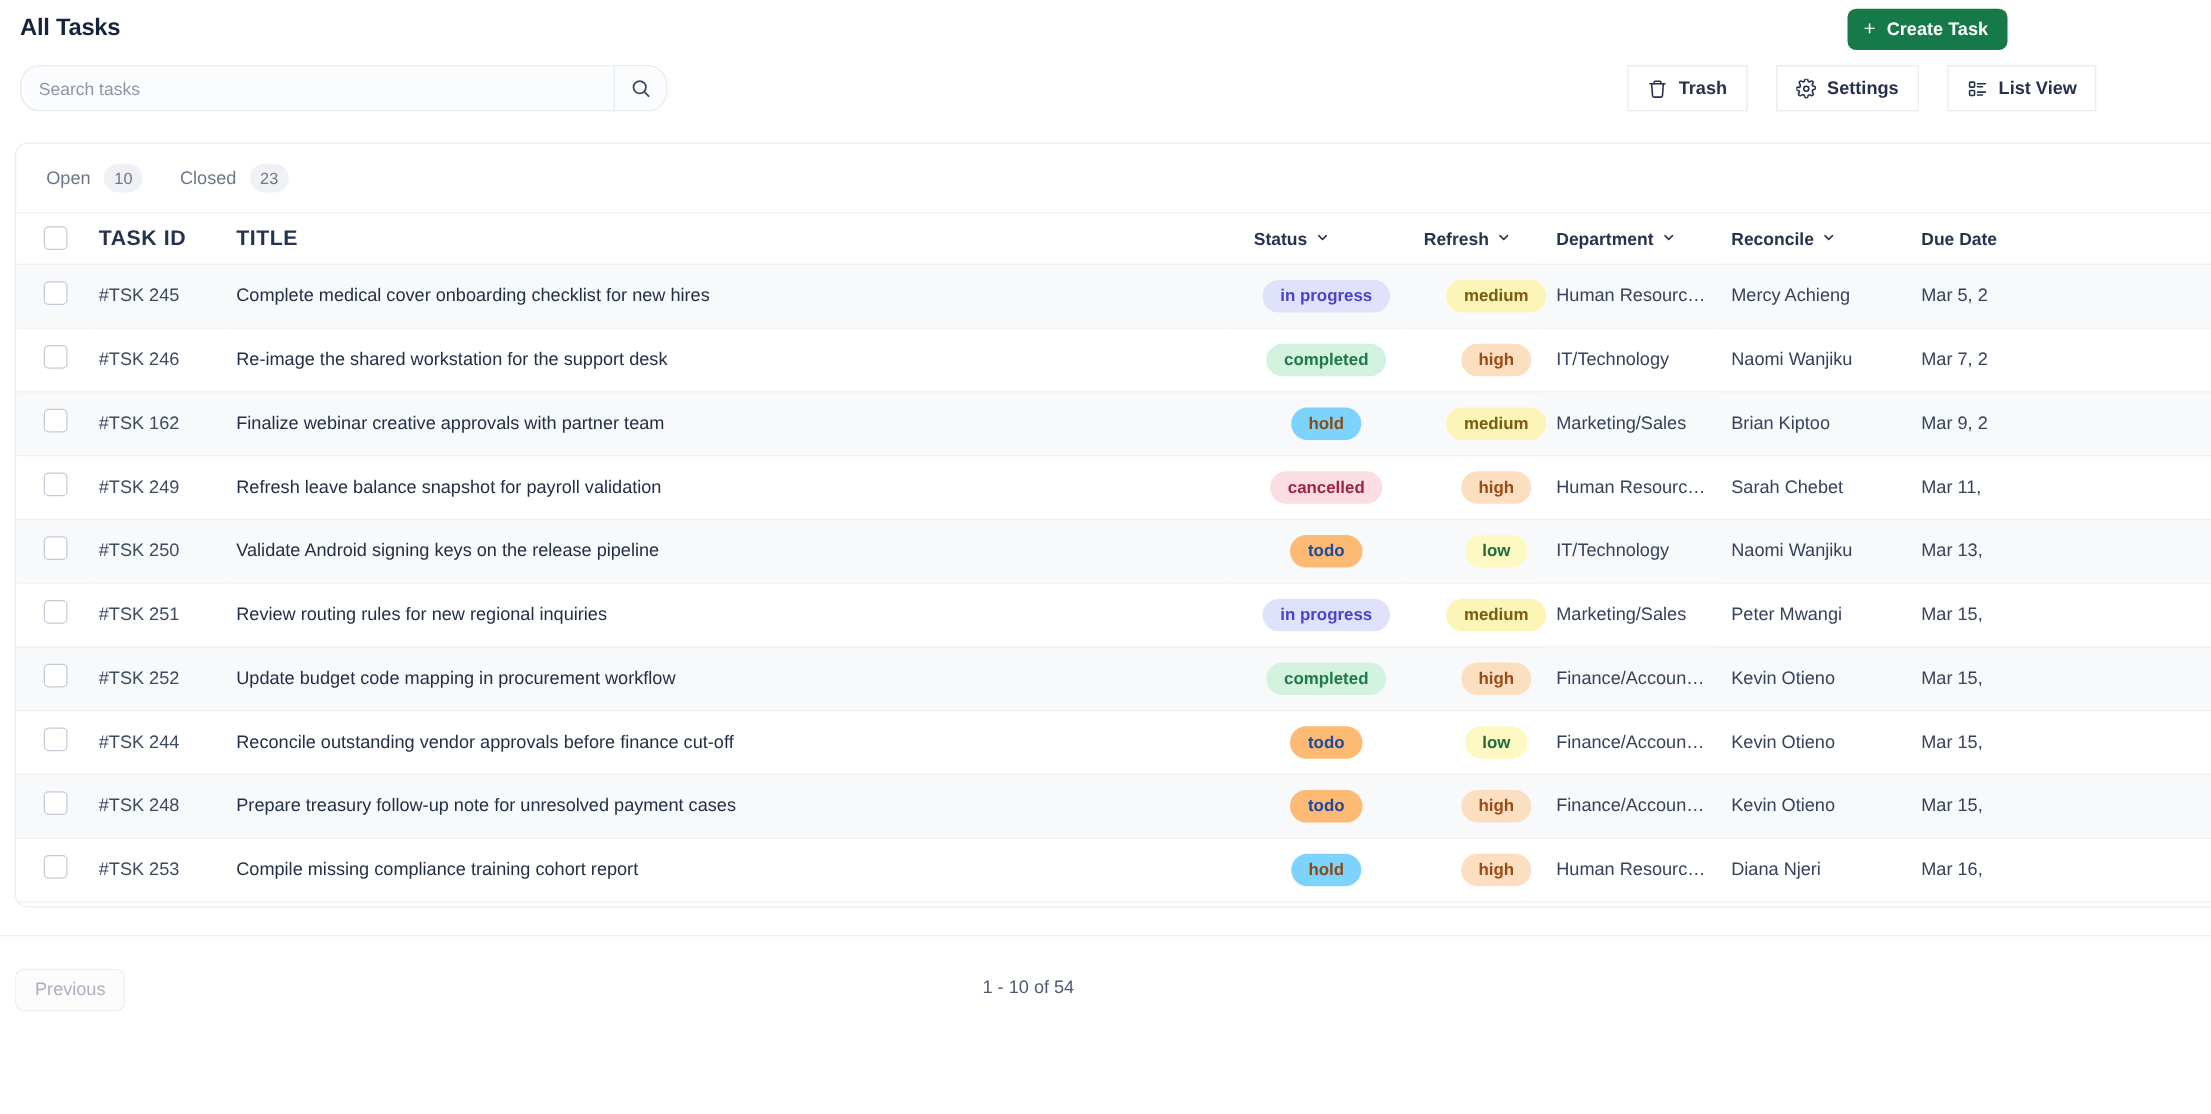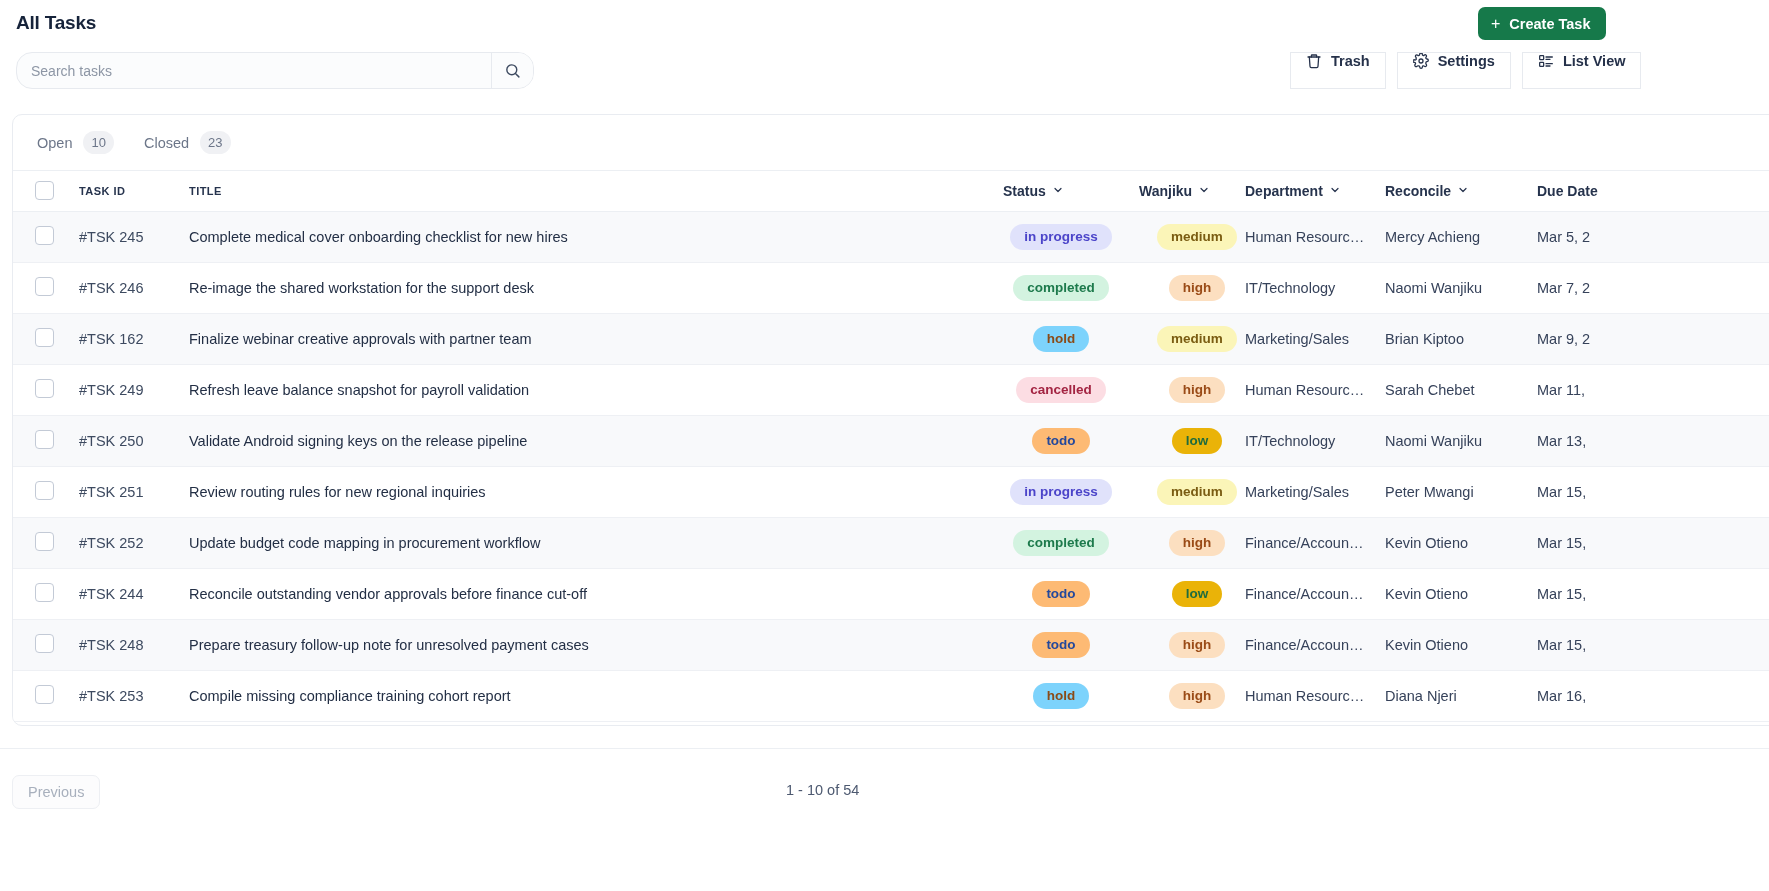--- a/index.html
+++ b/index.html
@@ -45,23 +45,23 @@
   .search-input::placeholder { color: #8d96a5; }
   .search-btn {
     width: 42px; border: none; border-left: 1px solid #e7eaef; background: #fbfcfd;
     display: flex; align-items: center; justify-content: center; cursor: pointer;
   }
 
   .toolbar { position: absolute; top: 0; left: 1290px; display: flex; gap: 11px; }
   .tool-btn {
     height: 37px; padding: 0 15px; background: #fff;
     border: 1px solid #e7eaef; border-radius: 0;
-    display: flex; align-items: flex-start; gap: 9px;
+    display: flex; align-items: center; gap: 9px;
     font-size: 14.5px; font-weight: 600; color: #25314a; font-family: inherit;
-    cursor: pointer; white-space: nowrap;
+    cursor: pointer; white-space: nowrap; margin-left: 12px;
   }
 
   
   .card {
     position: absolute; left: 12px; top: 114px; width: 1800px; height: 612px;
     border: 1px solid #e9ecf1; border-radius: 10px; background: #fff; overflow: hidden;
   }
   .tabs {
     height: 56px; display: flex; align-items: center; gap: 30px;
     padding: 0 24px; border-bottom: 1px solid #eceff3;
@@ -79,21 +79,21 @@
   col.c-id    { width: 108px; }
   col.c-title { width: 800px; }
   col.c-status{ width: 140px; }
   col.c-prio  { width: 112px; }
   col.c-dept  { width: 140px; }
   col.c-assn  { width: 150px; }
   col.c-due   { width: 290px; }
 
   thead th {
     height: 40px; padding: 0; text-align: left; vertical-align: middle;
-    font-size: 11px; font-weight: 700; color: #26334d; letter-spacing: 0.45px;
+    font-size: 17px; font-weight: 700; color: #26334d; letter-spacing: 0.45px;
     background: #fff; border-bottom: 1px solid #eceff3;
   }
   thead th.sortable { font-size: 14px; letter-spacing: 0; font-weight: 700; }
   thead th .th-in { display: flex; align-items: center; gap: 6px; }
   thead th.c-check-h .th-in { padding-left: 22px; }
   th.col-id .th-in { padding-left: 6px; }
   th.col-title .th-in { padding-left: 8px; }
   th.col-status .th-in { padding-left: 22px; }
   th.col-prio .th-in { padding-left: 18px; }
   th.col-dept .th-in { padding-left: 12px; }
@@ -129,21 +129,21 @@
   .badge-center { display: flex; justify-content: center; width: 116px; }
 
   .s-inprogress { background: #e0e2fb; color: #4b44c9; }
   .s-completed  { background: #d3f3e0; color: #1d7a4c; }
   .s-hold       { background: #7dd3fc; color: #8a4b17; }
   .s-cancelled  { background: #fcdde3; color: #a32442; }
   .s-todo       { background: #fdba74; color: #23489c; }
 
   .p-medium { background: #fbf5b8; color: #7a5c12; }
   .p-high   { background: #fcdfc0; color: #9a4b17; }
-  .p-low    { background: #eab308; color: #1f6b3e; }
+  .p-low    { background: #fef9c3; color: #1f6b3e; }
 
   
   .footer {
     position: absolute; left: 0; top: 748px; width: 1810px; height: 80px;
     border-top: 1px solid #eceff3;
   }
   .prev-btn {
     position: absolute; left: 12px; top: 26px;
     height: 34px; padding: 0 15px; background: #fcfcfd;
     border: 1px solid #edeff3; border-radius: 7px;
@@ -266,21 +266,21 @@
               <span>Status</span>
               <span class="chev">
                 <svg width="12" height="12" viewBox="0 0 24 24" fill="none" stroke="#26334d" stroke-width="2.4" stroke-linecap="round" stroke-linejoin="round">
                     <polyline points="6 9 12 15 18 9"></polyline>
                   </svg>
               </span>
             </div>
           </th>
           <th class="col-prio sortable">
             <div class="th-in">
-              <span>Wanjiku</span>
+              <span>Refresh</span>
               <span class="chev">
                 <svg width="12" height="12" viewBox="0 0 24 24" fill="none" stroke="#26334d" stroke-width="2.4" stroke-linecap="round" stroke-linejoin="round">
                     <polyline points="6 9 12 15 18 9"></polyline>
                   </svg>
               </span>
             </div>
           </th>
           <th class="col-dept sortable">
             <div class="th-in">
               <span>Department</span>

